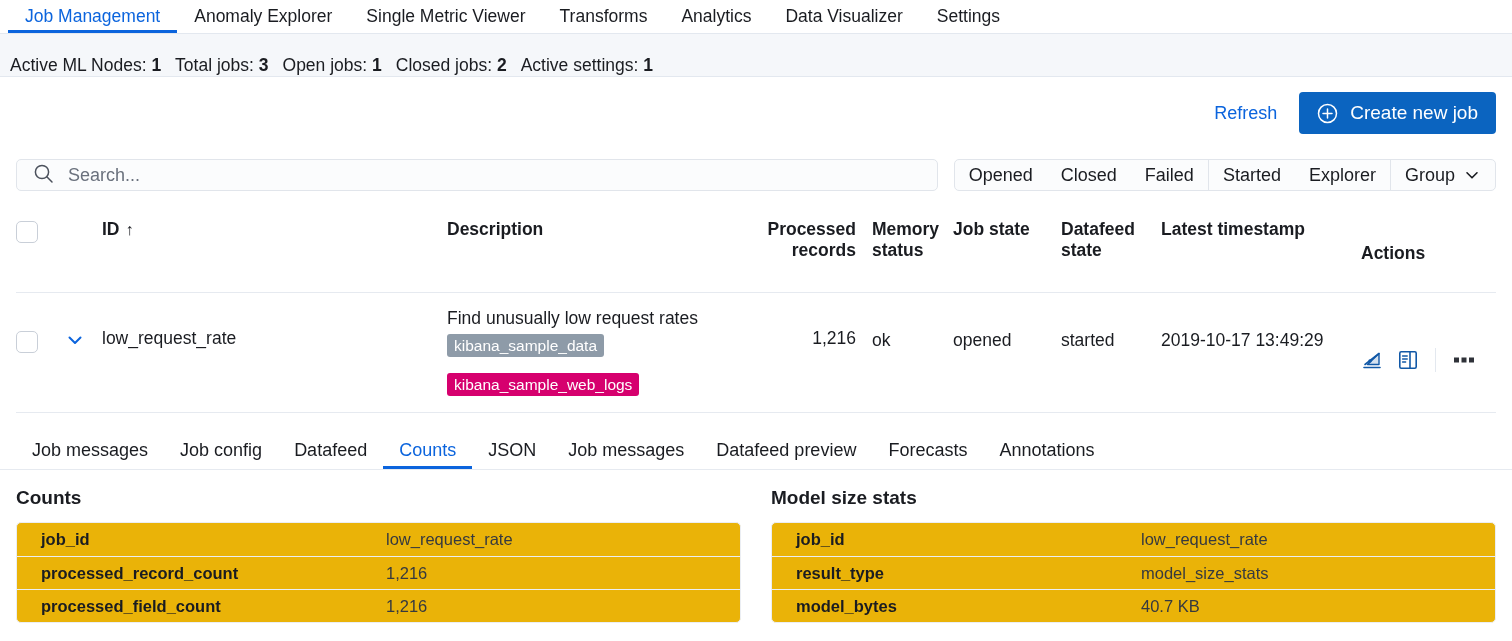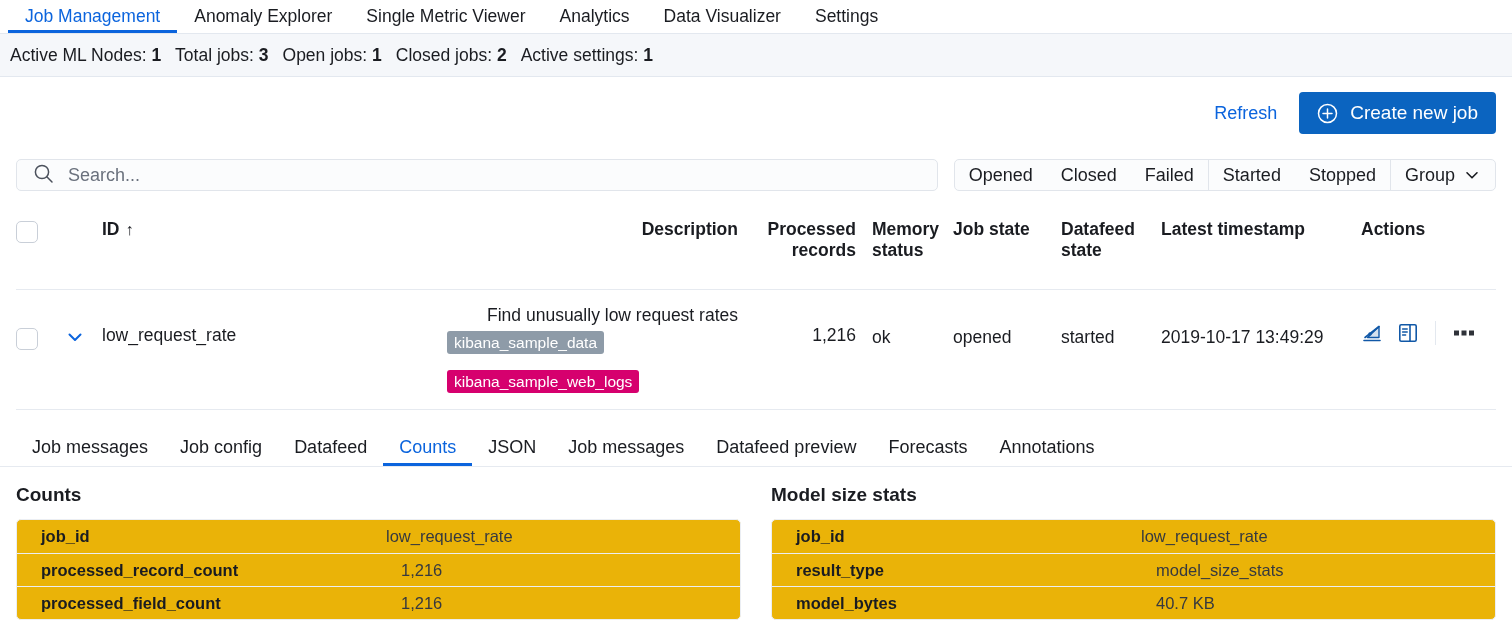--- a/index.html
+++ b/index.html
@@ -34,21 +34,21 @@
     border-bottom-color: #0b64dd;
   }
 
   
   .stats-bar {
     height: 44px;
     background: #f5f7fa;
     border-top: 1px solid #e3e8ef;
     border-bottom: 1px solid #e3e8ef;
     display: flex;
-    align-items: center;
+    align-items: flex-end;
     padding: 0 10px;
     font-size: 17.5px;
     color: #1a1c21;
   }
   .stat { margin-right: 14px; white-space: nowrap; }
   .stat b { font-weight: 700; }
 
   
   .action-bar {
     height: 72px;
@@ -147,27 +147,27 @@
     padding: 18px 0 28px;
   }
   .jt-body {
     border-bottom: 1px solid #e6eaf0;
     padding: 14px 0 16px;
   }
   .col { font-size: 17.5px; }
   .c-check   { width: 48px; padding-top: 2px; }
   .c-expand  { width: 38px; }
   .c-id      { width: 345px; }
-  .c-desc    { flex: 1; min-width: 0; text-align: right; }
+  .c-desc    { flex: 1; min-width: 0; }
   .c-proc    { width: 118px; text-align: right; }
   .c-mem     { width: 97px; padding-left: 16px; }
   .c-jstate  { width: 108px; }
   .c-dstate  { width: 100px; }
   .c-ts      { width: 200px; }
-  .c-actions { width: 135px; }
+  .c-actions { width: 135px; margin-top: 24px; }
 
   .jt-head .col { font-weight: 700; color: #1a1c21; line-height: 21px; }
   .jt-body .col { color: #1a1c21; line-height: 22px; }
   .jt-body .c-id, .jt-body .c-proc { padding-top: 20px; }
   .jt-body .c-mem, .jt-body .c-jstate,
   .jt-body .c-dstate, .jt-body .c-ts { padding-top: 22px; }
   .jt-body .c-check { padding-top: 24px; }
   .jt-body .c-expand { padding-top: 22px; }
   .jt-body .c-actions { padding-top: 17px; }
 
@@ -248,36 +248,37 @@
     border-radius: 5px;
     background: #eab308;
     overflow: hidden;
   }
   .kv-row {
     display: flex;
     align-items: center;
     height: 33px;
     padding: 0 24px;
   }
-  .kv-row + .kv-row { border-top: 1px solid #ebeef3; gap: 15px; }
+  .kv-row + .kv-row { border-top: 1px solid #ebeef3; }
   .kv-key {
     width: 345px;
     font-size: 16.5px;
     font-weight: 700;
     color: #1a1c21;
   }
   .kv-val { font-size: 16.5px; color: #36393f; }
 </style>
 </head>
 <body>
 
 <nav class="nav-tabs" id="nav-tabs">
     <div class="nav-tab active">Job Management</div>
     <div class="nav-tab">Anomaly Explorer</div>
     <div class="nav-tab">Single Metric Viewer</div>
+    <div class="nav-tab">Transforms</div>
     <div class="nav-tab">Analytics</div>
     <div class="nav-tab">Data Visualizer</div>
     <div class="nav-tab">Settings</div>
   </nav>
 
 <div class="stats-bar" id="stats-bar">
     <span class="stat"><span>Active ML Nodes:</span> <b>1</b></span>
     <span class="stat"><span>Total jobs:</span> <b>3</b></span>
     <span class="stat"><span>Open jobs:</span> <b>1</b></span>
     <span class="stat"><span>Closed jobs:</span> <b>2</b></span>
@@ -317,21 +318,21 @@
         </button>
         <button class="filter-btn">
           <span>Failed</span>
         </button>
       </div>
       <div class="filter-seg">
         <button class="filter-btn">
           <span>Started</span>
         </button>
         <button class="filter-btn">
-          <span>Stopped</span>
+          <span>Explorer</span>
         </button>
       </div>
       <div class="filter-seg">
         <button class="filter-btn">
           <span>Group</span>
           <span style="display: flex;">
             <svg width="18" height="18" viewBox="0 0 18 18" fill="none">
               <path d="M4 6.8L9 11.8l5-5" stroke="#1a1c21" stroke-width="1.6" stroke-linecap="round" stroke-linejoin="round"></path>
             </svg>
           </span>

